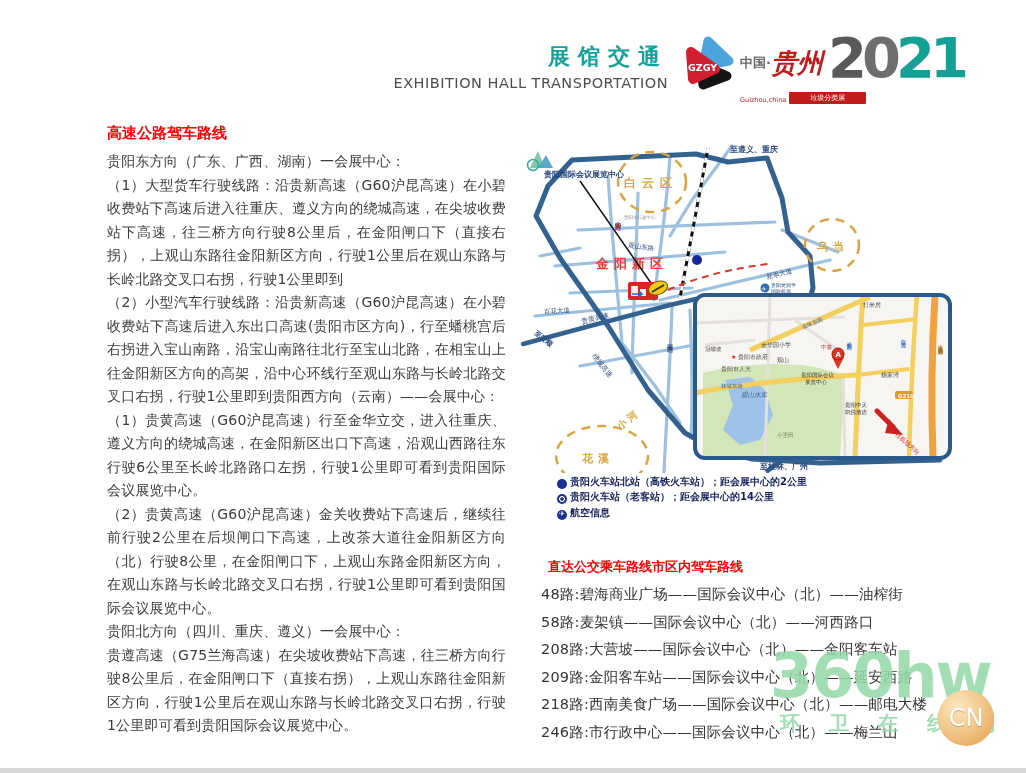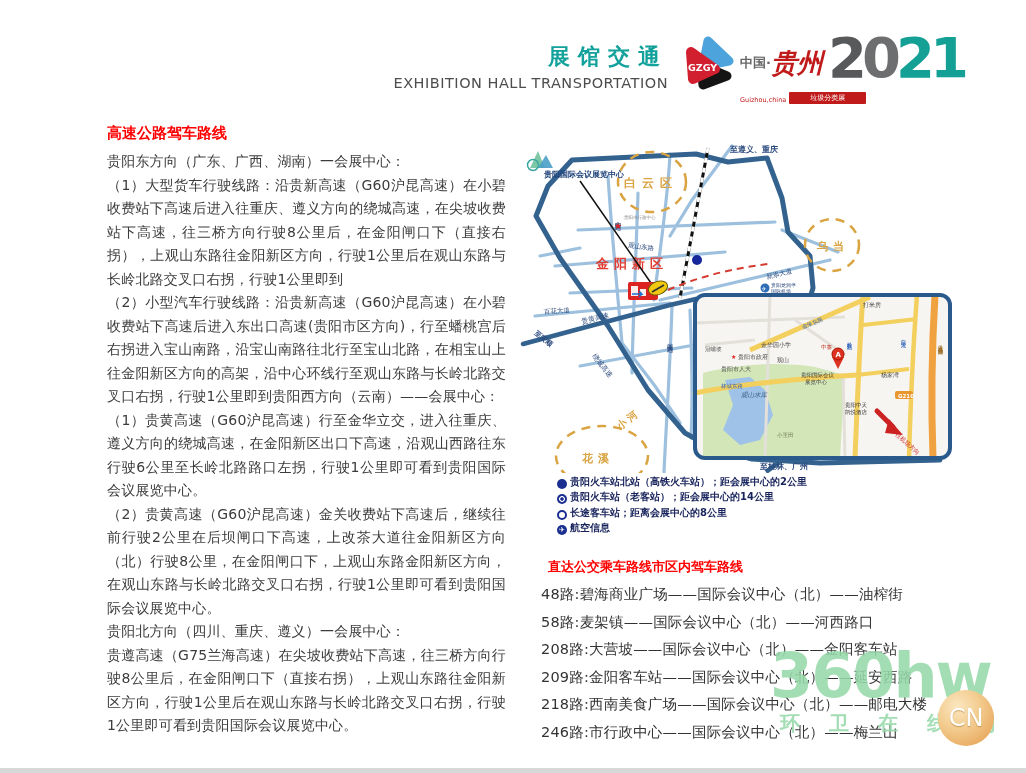--- a/index.html
+++ b/index.html
@@ -211,24 +211,20 @@
 <div class="legend">
   <div class="legend-row">
     <span class="lg-ic lg-ic1"></span>
     <span>贵阳火车站北站（高铁火车站）；距会展中心的2公里</span>
   </div>
   <div class="legend-row">
     <span class="lg-ic lg-ic2"></span>
     <span>贵阳火车站（老客站）；距会展中心的14公里</span>
   </div>
   <div class="legend-row">
-    <span class="lg-ic lg-ic3"></span>
-    <span>长途客车站；距离会展中心的8公里</span>
-  </div>
-  <div class="legend-row">
     <span class="lg-ic lg-ic4">✈</span>
     <span>航空信息</span>
   </div>
 </div>
 
 <h3 class="bus-heading">直达公交乘车路线市区内驾车路线</h3>
 <div class="bus-list">
   <div>48路:碧海商业广场——国际会议中心（北）——油榨街</div>
   <div>58路:麦架镇——国际会议中心（北）——河西路口</div>
   <div>208路:大营坡——国际会议中心（北）——金阳客车站</div>

